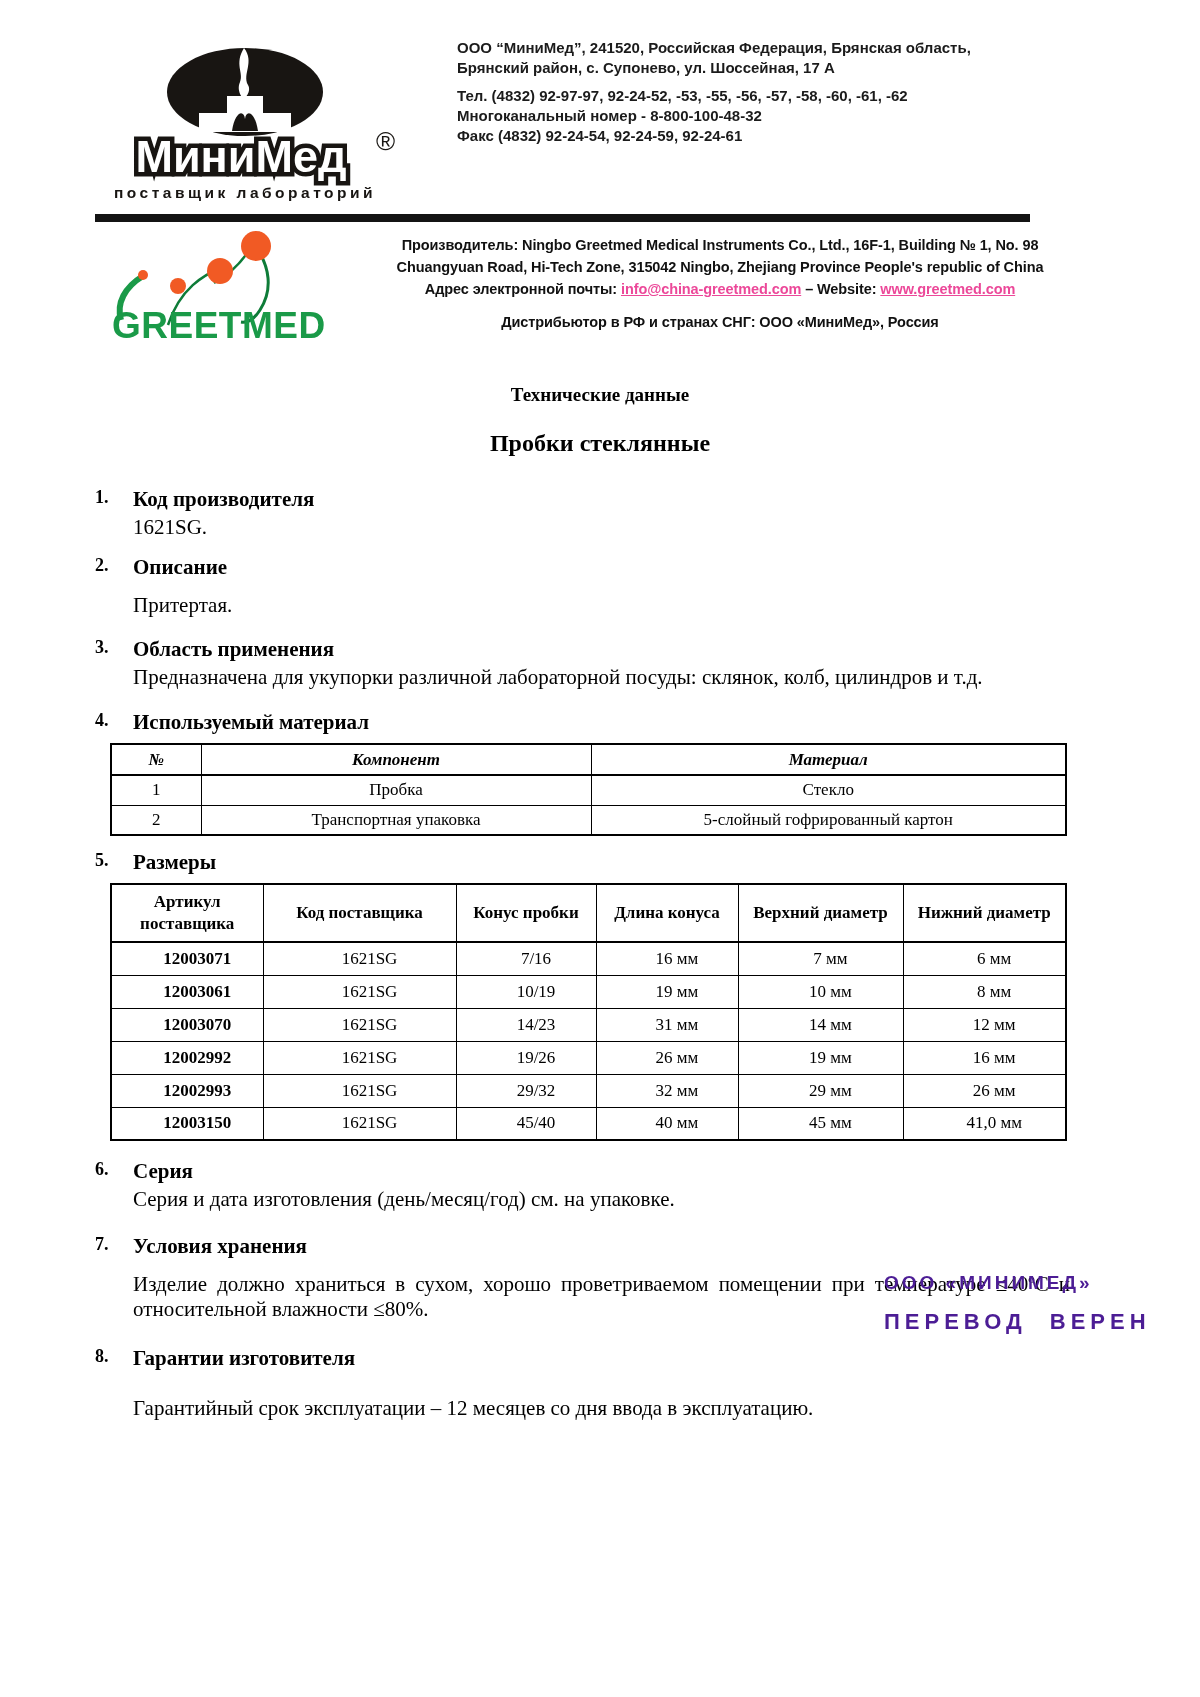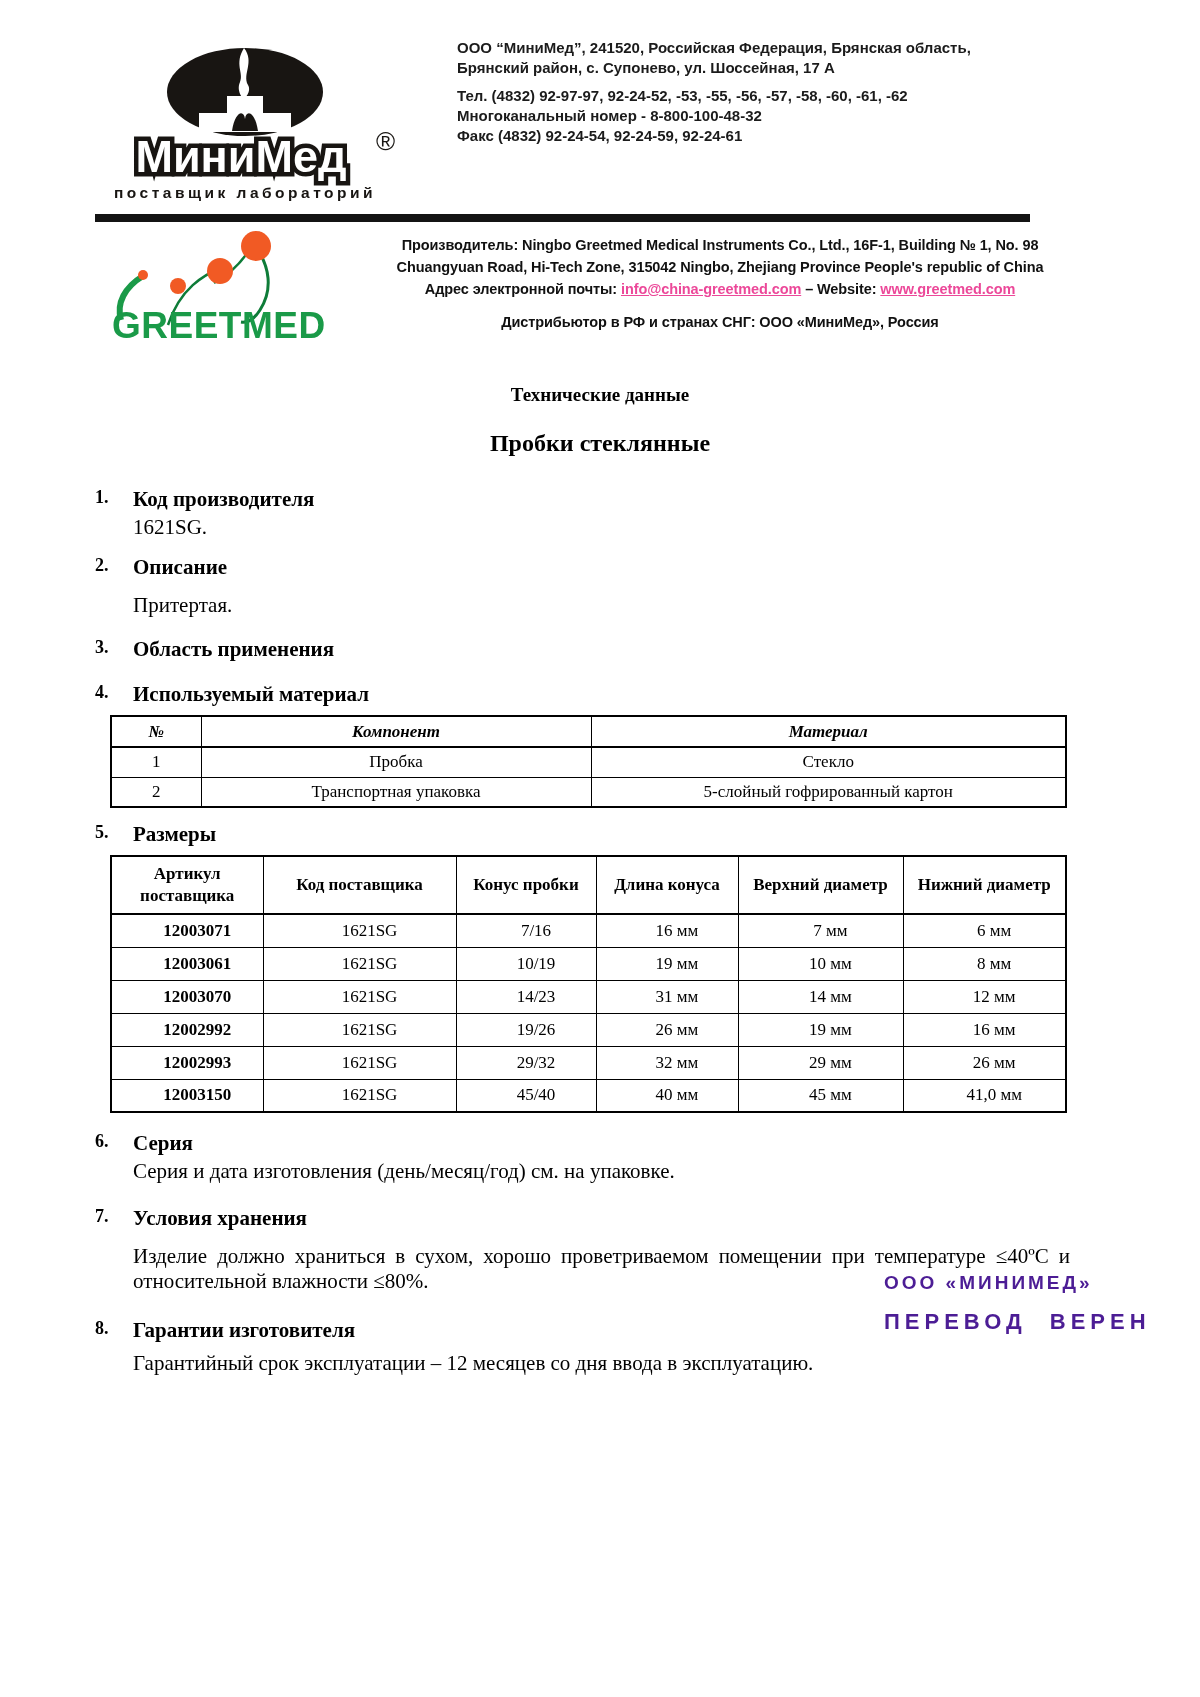--- a/index.html
+++ b/index.html
@@ -134,20 +134,21 @@
 
       <div class="section">
         <span class="sec-num">2.</span>
         <span class="sec-head">Описание</span>
         <p class="sec-body gap">Притертая.</p>
       </div>
 
       <div class="section" style="margin-top:19px;">
         <span class="sec-num">3.</span>
         <span class="sec-head">Область применения</span>
+        <p class="sec-body">Предназначена для укупорки различной лабораторной посуды: склянок, колб, цилиндров и т.д.</p>
       </div>
 
       <div class="section" style="margin-top:20px;">
         <span class="sec-num">4.</span>
         <span class="sec-head">Используемый материал</span>
         <div class="table-wrap" style="margin-left:-23px;">
           <table class="doc-table mat-table">
             <colgroup>
                 <col style="width:90px">
                 <col style="width:390px">
@@ -261,21 +262,21 @@
 
       <div class="section" style="margin-top:22px;">
         <span class="sec-num">7.</span>
         <span class="sec-head">Условия хранения</span>
         <p class="sec-body gap justified">Изделие должно храниться в сухом, хорошо проветриваемом помещении при температуре ≤40ºС и относительной влажности ≤80%.</p>
       </div>
 
       <div class="section" style="margin-top:24px;">
         <span class="sec-num">8.</span>
         <span class="sec-head">Гарантии изготовителя</span>
-        <p class="sec-body" style="margin-top:8px;">Гарантийный срок эксплуатации – 12 месяцев со дня ввода в эксплуатацию.</p>
+        <p class="sec-body" style="margin-top:25px;">Гарантийный срок эксплуатации – 12 месяцев со дня ввода в эксплуатацию.</p>
       </div>
 
     </div>
   </div>
 
   <div class="stamp">
     <div class="stamp-line1">ООО «МИНИМЕД»</div>
     <div class="stamp-line2">ПЕРЕВОД ВЕРЕН</div>
   </div>
 </div>

